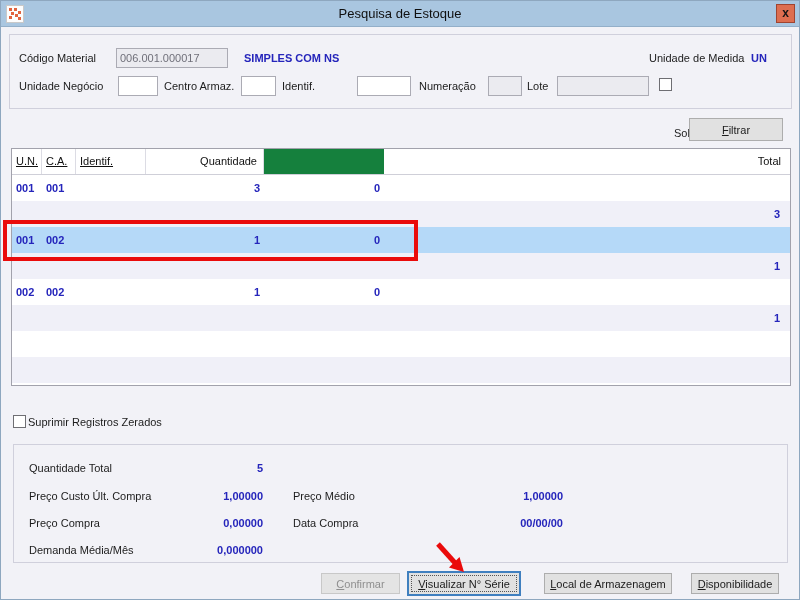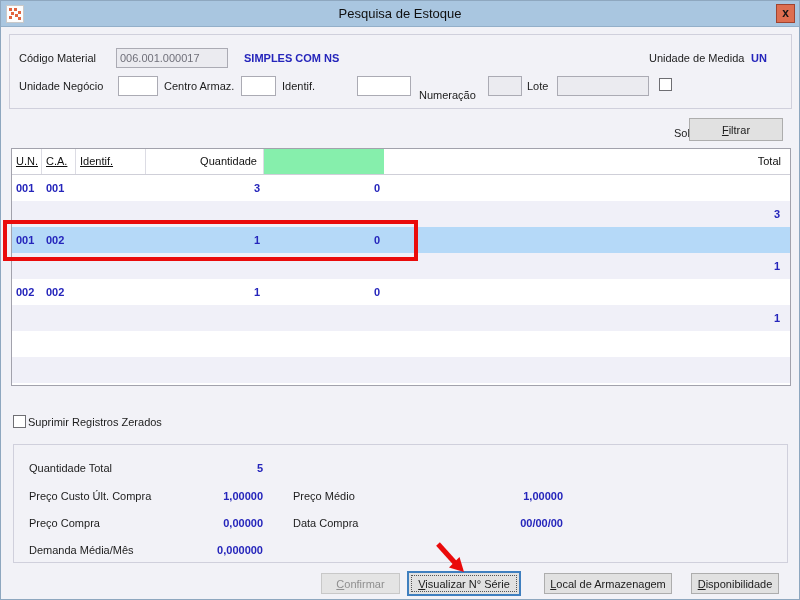--- a/index.html
+++ b/index.html
@@ -53,21 +53,21 @@
   }
   .btn .cap { display:block; width:100%; }
   .btn .cap::first-letter { text-decoration:underline; }
   .btn.disabled { color:#8f8f8f; border-color:#c8c8c8; background:#e4e4e4; cursor:default; }
   .btn.focused { border:2px solid #3f7fbf; outline:1px dotted #555; outline-offset:-5px; }
   
   #grid {
     position:absolute; left:10px; top:147px; width:780px; height:238px;
     background:#ffffff; border:1px solid #a2a2ac;
   }
-  .hdr-row { position:absolute; left:0; top:0; width:100%; height:26px; background:#86efac; border-bottom:1px solid #cfcfd8; }
+  .hdr-row { position:absolute; left:0; top:0; width:100%; height:26px; background:#15803d; border-bottom:1px solid #cfcfd8; }
   .hcell {
     position:absolute; top:0; height:25px; line-height:25px;
     border-right:1px solid #dcdce4; color:#111; background:#fff;
   }
   .hcell.link { text-decoration:underline; padding-left:4px; }
   .hcell.num { text-align:right; padding-right:6px; }
   .row { position:absolute; left:0; width:778px; height:26px; line-height:26px;text-decoration:underline; }
   .row.total-row { background:#f0f0f8; }
   .row.selected { background:#b5d9f8; }
   .cell { position:absolute; top:0; height:26px; }
@@ -111,21 +111,21 @@
   <span class="lbl blue" style="left:243px; top:51px;">SIMPLES COM NS</span>
   <span class="lbl" style="left:648px; top:51px;">Unidade de Medida</span>
   <span class="lbl blue" style="left:750px; top:51px;">UN</span>
 
   <span class="lbl" style="left:18px; top:79px;">Unidade Negócio</span>
   <input class="txt" style="left: 117px; top: 75px; width: 40px;">
   <span class="lbl" style="left:163px; top:79px;">Centro Armaz.</span>
   <input class="txt" style="left: 240px; top: 75px; width: 35px;">
   <span class="lbl" style="left:281px; top:79px;">Identif.</span>
   <input class="txt" style="left: 356px; top: 75px; width: 54px;">
-  <span class="lbl" style="left:418px; top:88px;">Numeração</span>
+  <span class="lbl" style="left:418px; top:79px;">Numeração</span>
   <input class="txt ro" style="left: 487px; top: 75px; width: 34px;" readonly="">
   <span class="lbl" style="left:526px; top:79px;">Lote</span>
   <input class="txt ro" style="left: 556px; top: 75px; width: 92px;" readonly="">
   <span class="chk" style="left:658px; top:77px;"></span>
   <span class="lbl" style="left:673px; top:79px;margin-top:47px;">Solicitar Filtros</span>
 
   <button class="btn" style="left:688px; top:117px; width:94px; height:23px;">
     <span class="cap">Filtrar</span>
   </button>
 

